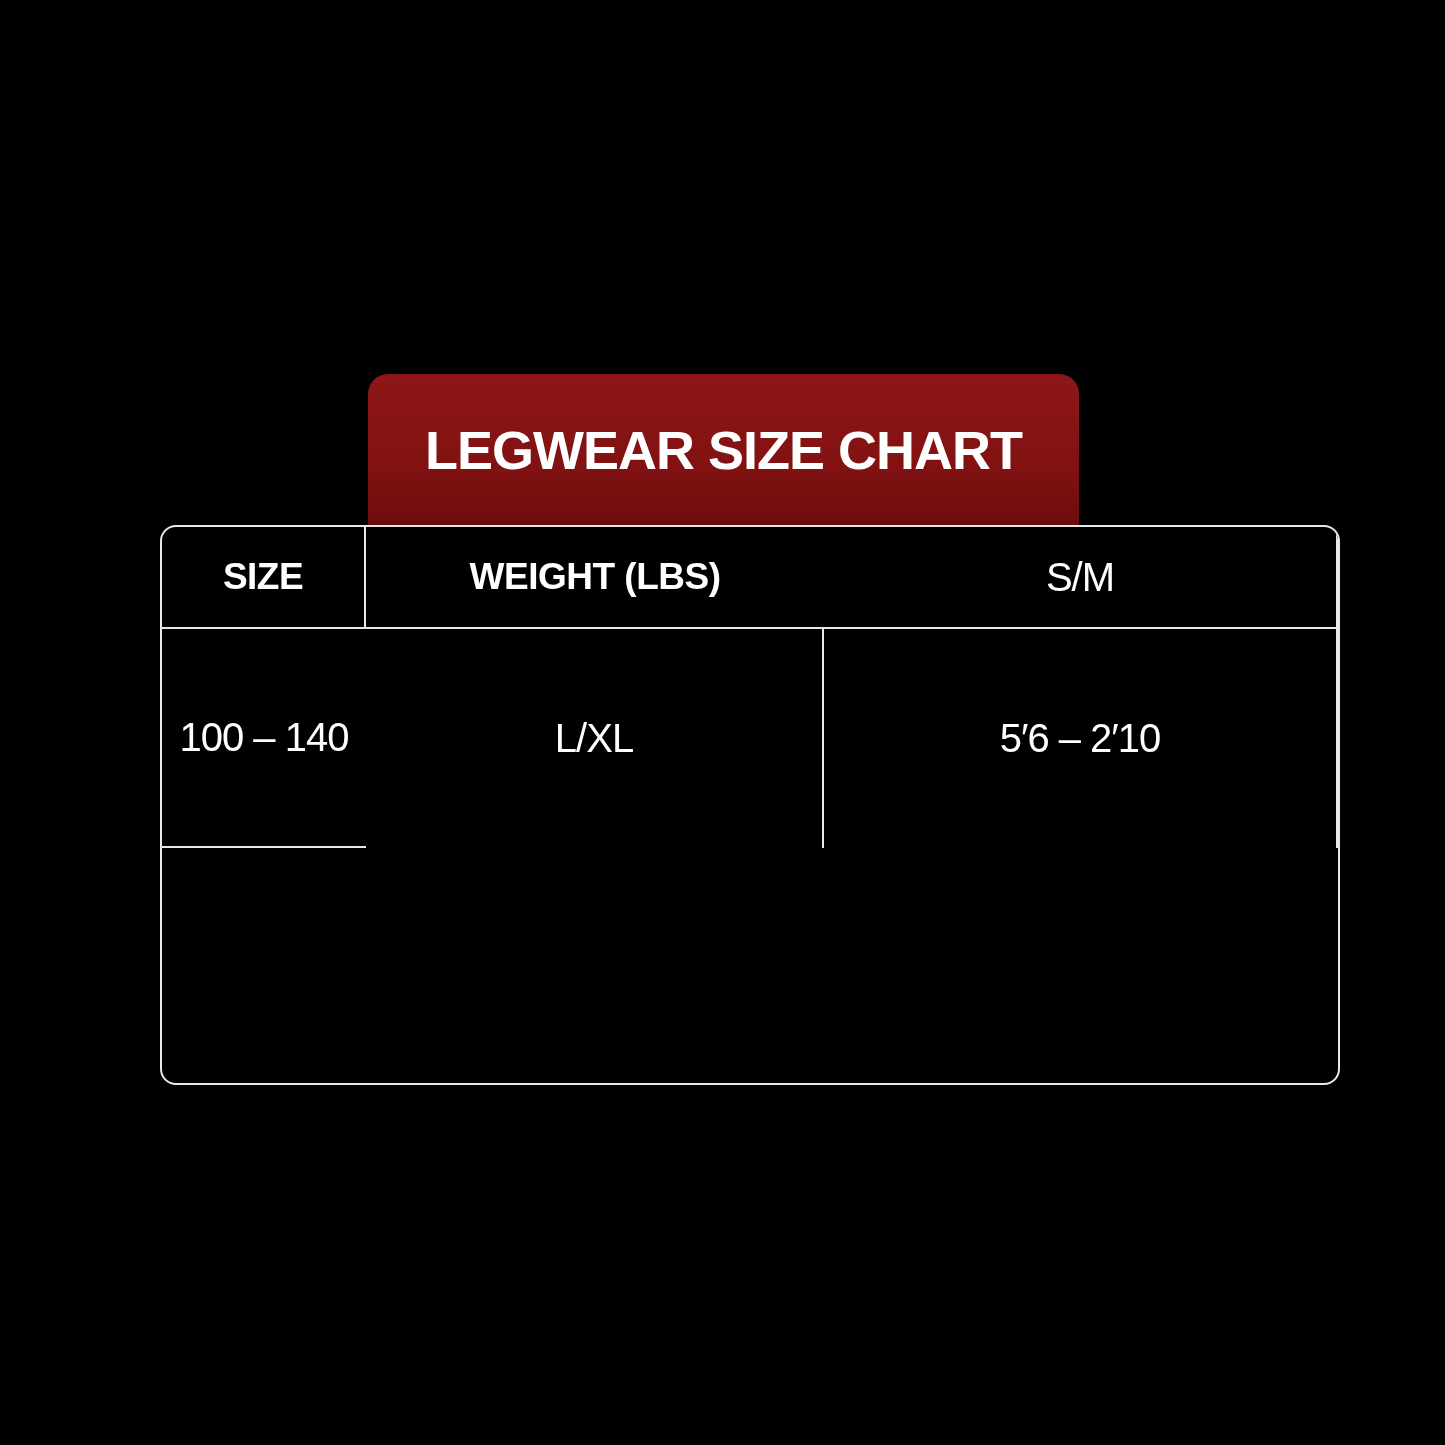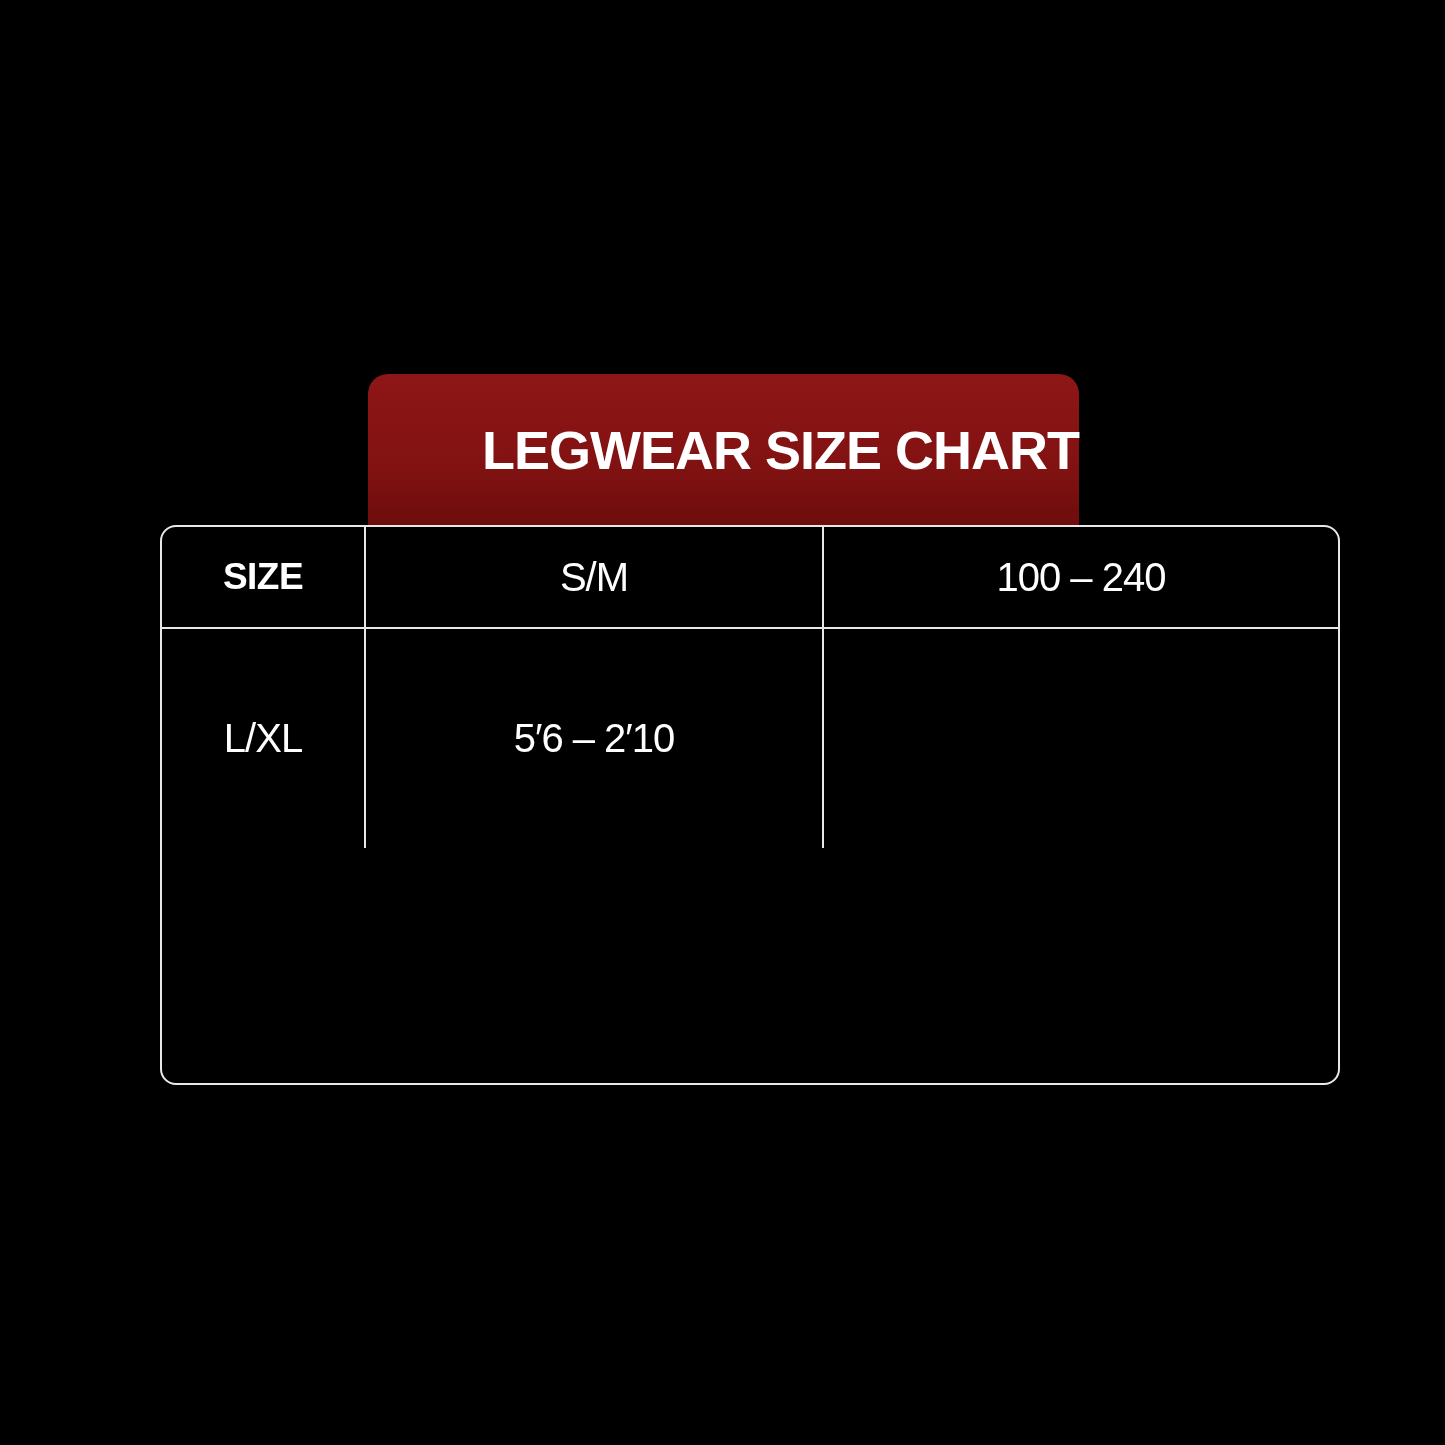--- a/index.html
+++ b/index.html
@@ -19,21 +19,21 @@
   .banner {
     position: absolute;
     left: 368px;
     top: 374px;
     width: 711px;
     height: 151px;
     background: linear-gradient(180deg, #8E1616 0%, #821212 60%, #6E0C0C 100%);
     border-radius: 20px 20px 0 0;
     display: flex;
     align-items: center;
-    justify-content: flex-end;
+    justify-content: center;
     z-index: 0;
   }
   .banner-title {
     color: #FFFFFF;
     font-size: 54px;
     font-weight: bold;
     letter-spacing: -1px;
     white-space: nowrap;
   }
   
@@ -78,21 +78,22 @@
 
 <div class="stage">
 
   <div class="banner">
     <div class="banner-title">LEGWEAR SIZE CHART</div>
   </div>
 
   <div class="size-table">
 
     <div class="tcell th border-r border-b">SIZE</div>
+    <div class="tcell th border-b">WEIGHT (LBS)</div>
 
     <div class="tcell td border-r border-b">S/M</div>
-    <div class="tcell td border-b">100 – 240</div>
+    <div class="tcell td border-b">100 – 140</div>
 
     <div class="tcell td border-r">L/XL</div>
     <div class="tcell td border-r">5′6 – 2′10</div>
   </div>
 
 </div>
 
 </body></html>

